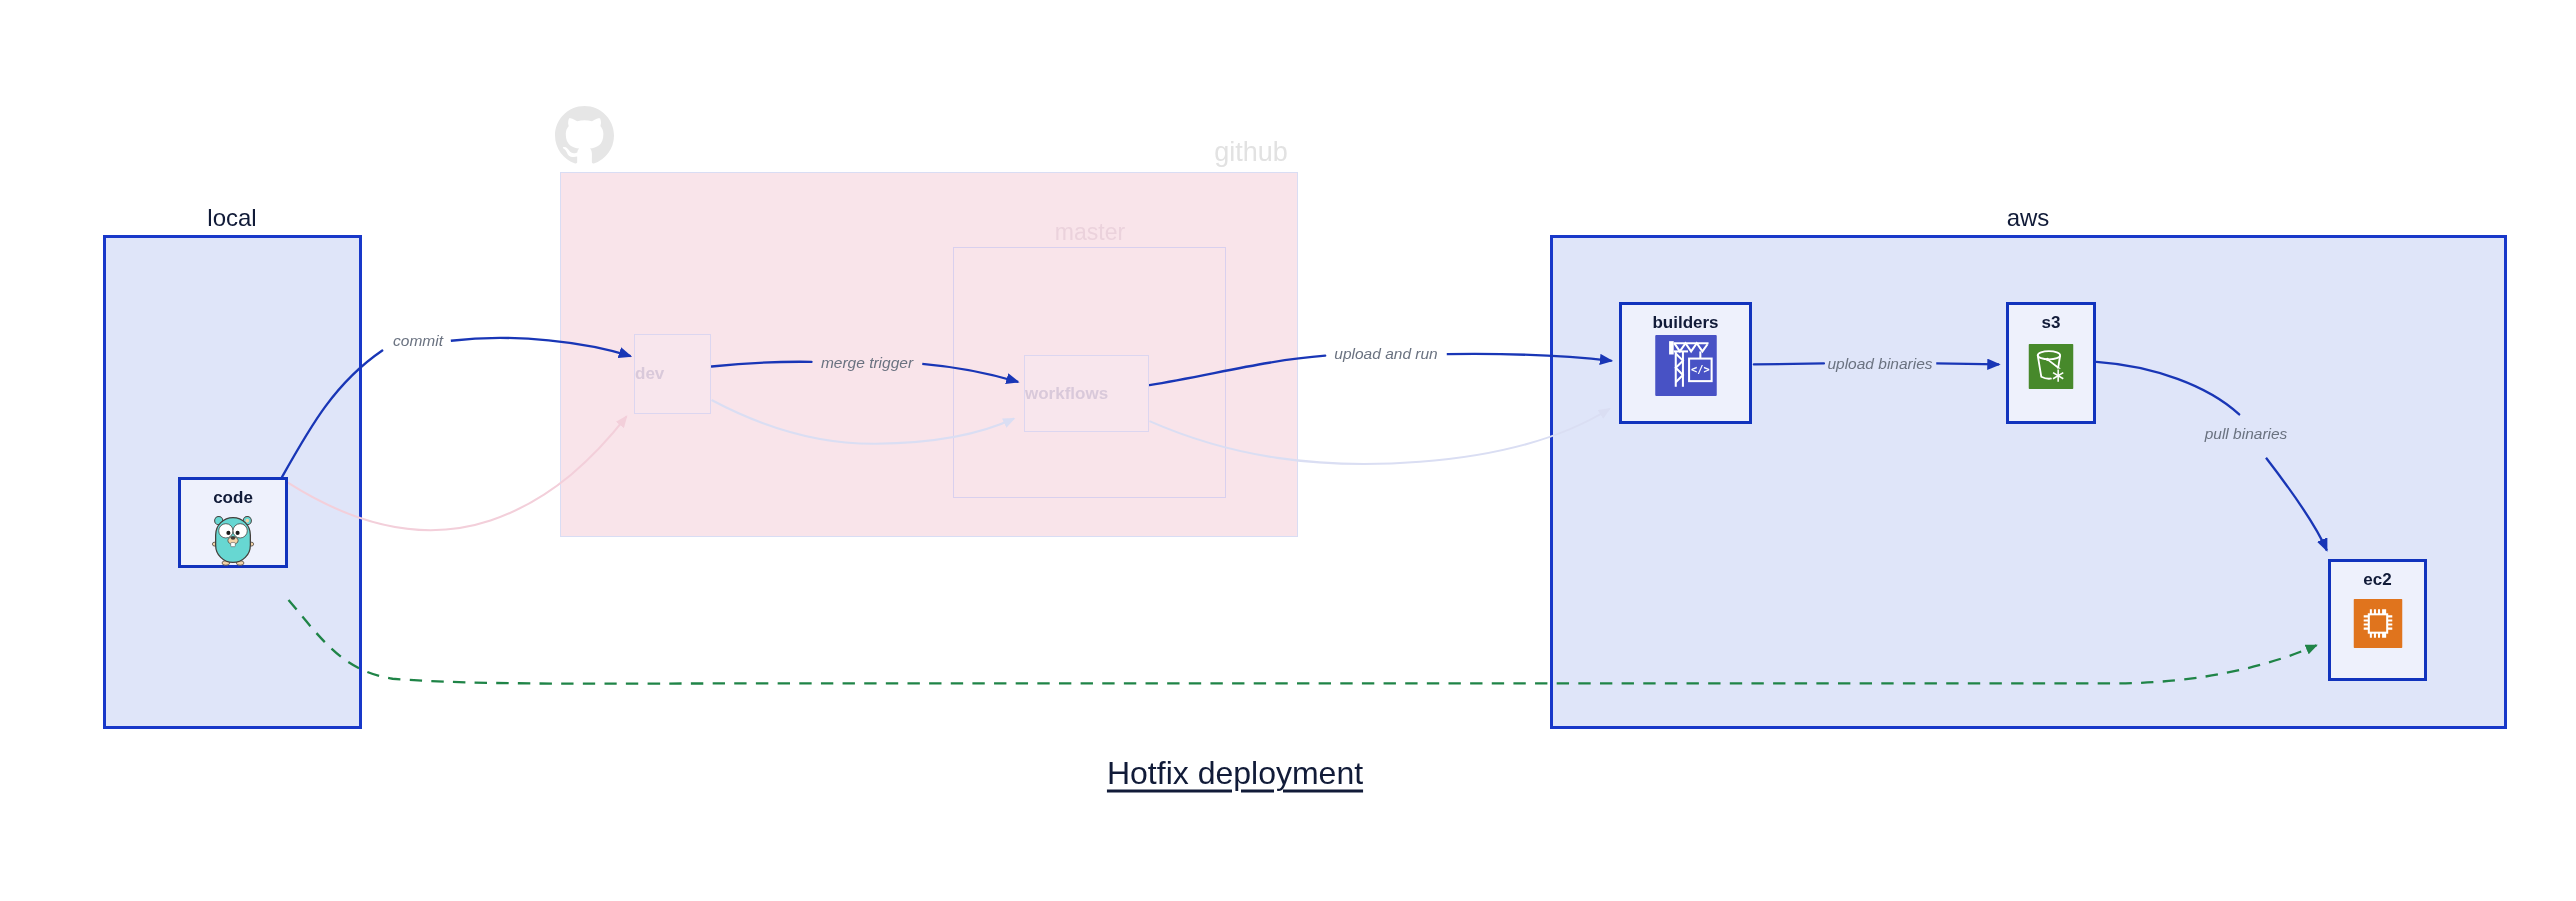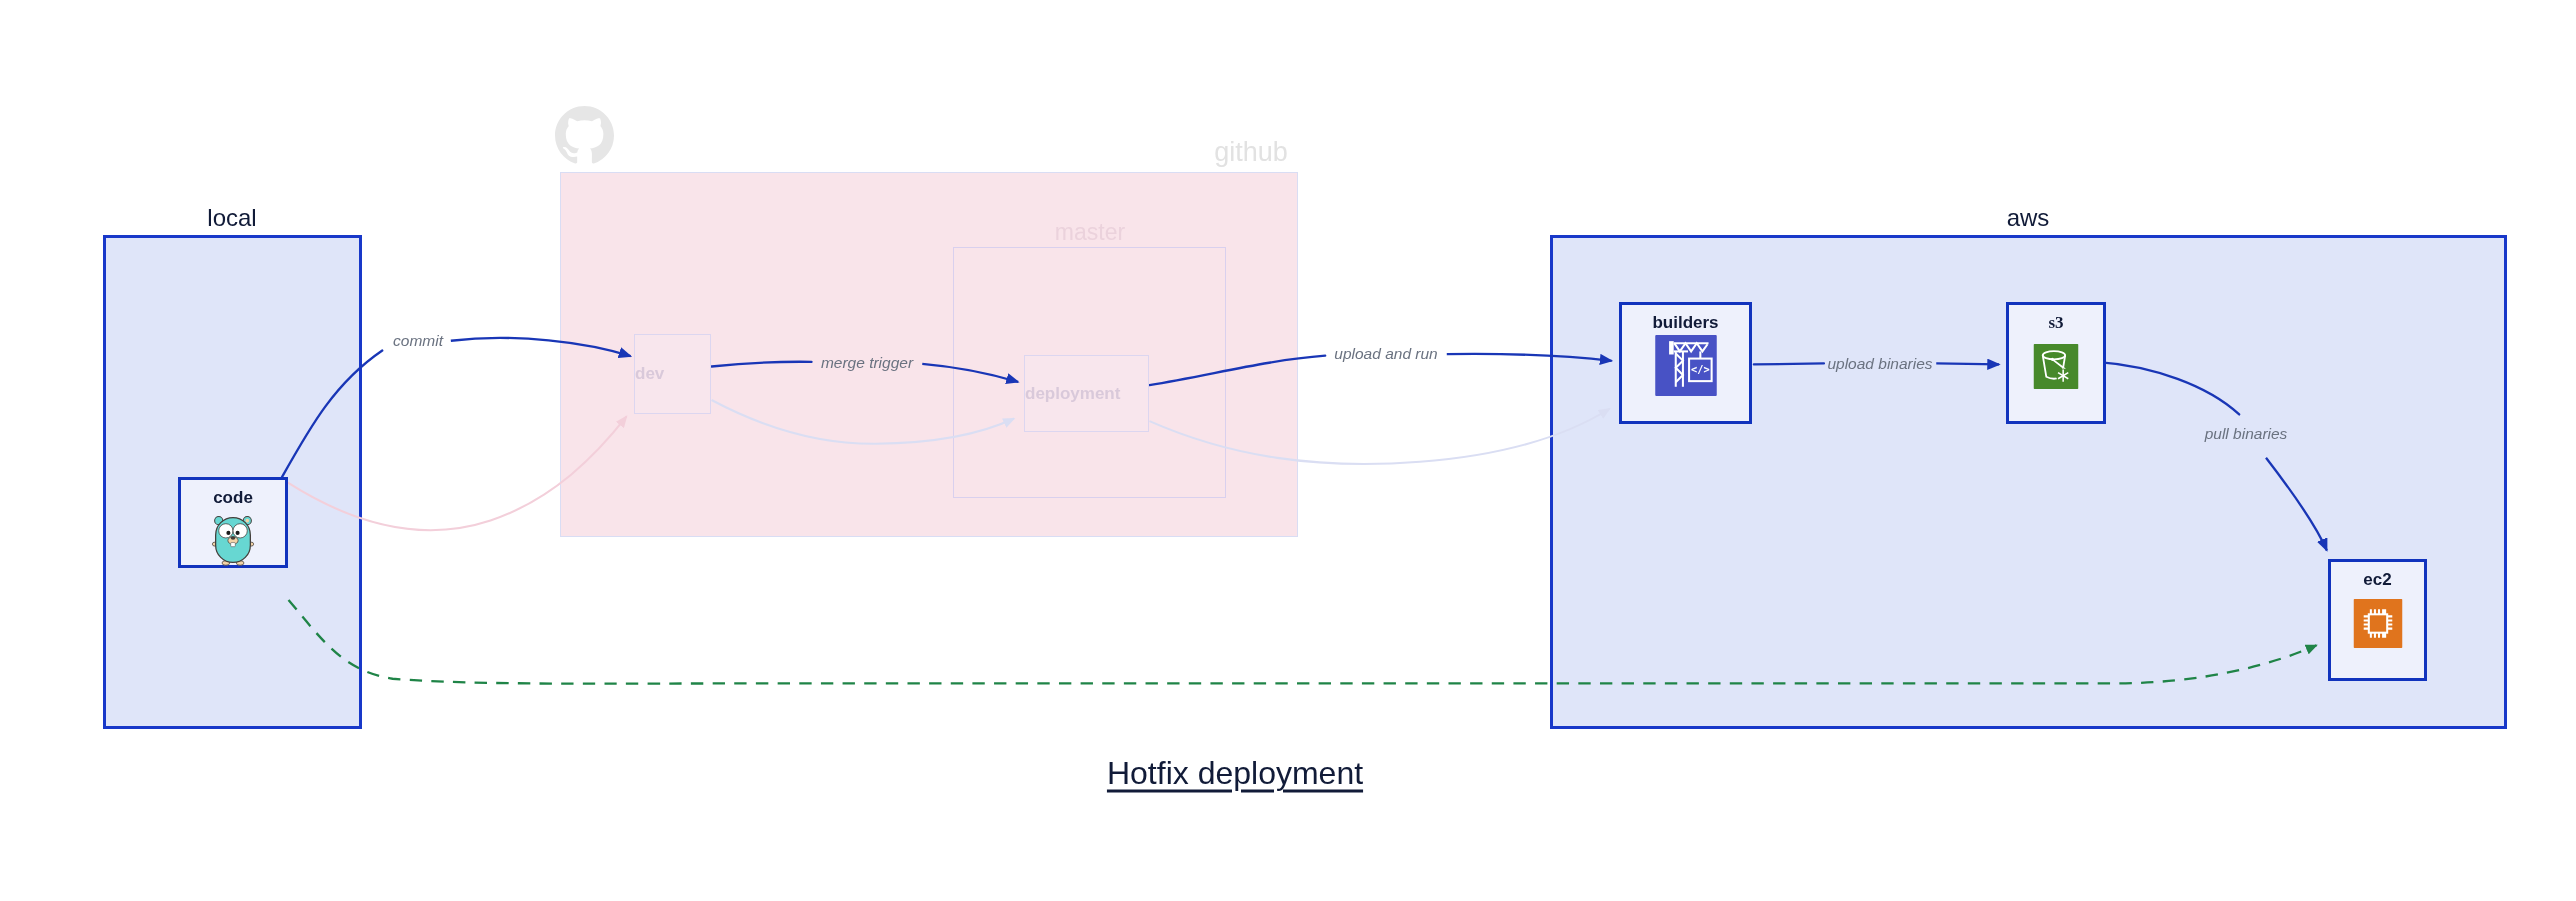--- a/index.html
+++ b/index.html
@@ -123,21 +123,21 @@
         <rect x="43.5" y="59" width="9" height="8" rx="1.5" fill="#fff" stroke="#44403c" stroke-width="1"></rect>
       </svg>
     </div>
   </div>
 
   <div class="node faded" style="left:634px;top:334px;width:77px;height:80px;">
     <div class="node-label">dev</div>
   </div>
 
   <div class="node faded" style="left:1024px;top:355px;width:125px;height:77px;">
-    <div class="node-label">deployment</div>
+    <div class="node-label">workflows</div>
   </div>
 
   <div class="node strong" style="left:1619px;top:302px;width:133px;height:122px;">
     <div class="node-label">builders</div>
     <div class="node-icon" style="top:30px;">
       <svg width="62" height="61" viewBox="0 0 120 119">
         <rect x="0" y="0" width="120" height="119" rx="2" style="fill:var(--builders_icon_bg)"></rect>
         <rect x="27" y="12" width="9" height="26" fill="#fff"></rect>
         <g stroke="#fff" stroke-width="4" fill="none">
           <path d="M36 16 H104"></path>
@@ -147,21 +147,21 @@
           <path d="M54 32 V101"></path>
           <path d="M40 36 L54 50 L40 64 L54 78 L40 92"></path>
           <path d="M88 32 V46"></path>
           <rect x="66" y="46" width="44" height="44"></rect>
         </g>
         <text x="88" y="75" font-size="20" font-weight="bold" fill="#fff" text-anchor="middle" font-family="DejaVu Sans Mono, monospace">&lt;/&gt;</text>
       </svg>
     </div>
   </div>
 
-  <div class="node strong" style="left:2006px;top:302px;width:100px;height:122px;font-family:Liberation Serif, serif;">
+  <div class="node strong" style="left:2006px;top:302px;width:90px;height:122px;">
     <div class="node-label">s3</div>
     <div class="node-icon" style="top:39px;">
       <svg width="45" height="45" viewBox="0 0 88 88">
         <rect x="0" y="0" width="88" height="88" rx="2" style="fill:var(--s3_icon_bg)"></rect>
         <g stroke="#fff" stroke-width="3.5" fill="none">
           <ellipse cx="40" cy="22" rx="22" ry="8"></ellipse>
           <path d="M18 22 L25 64 Q40 72 55 64 L62 22"></path>
           <path d="M37 30 L59 47 Q65 52 58 55"></path>
         </g>
         <circle cx="37" cy="30" r="3" fill="#fff"></circle>

